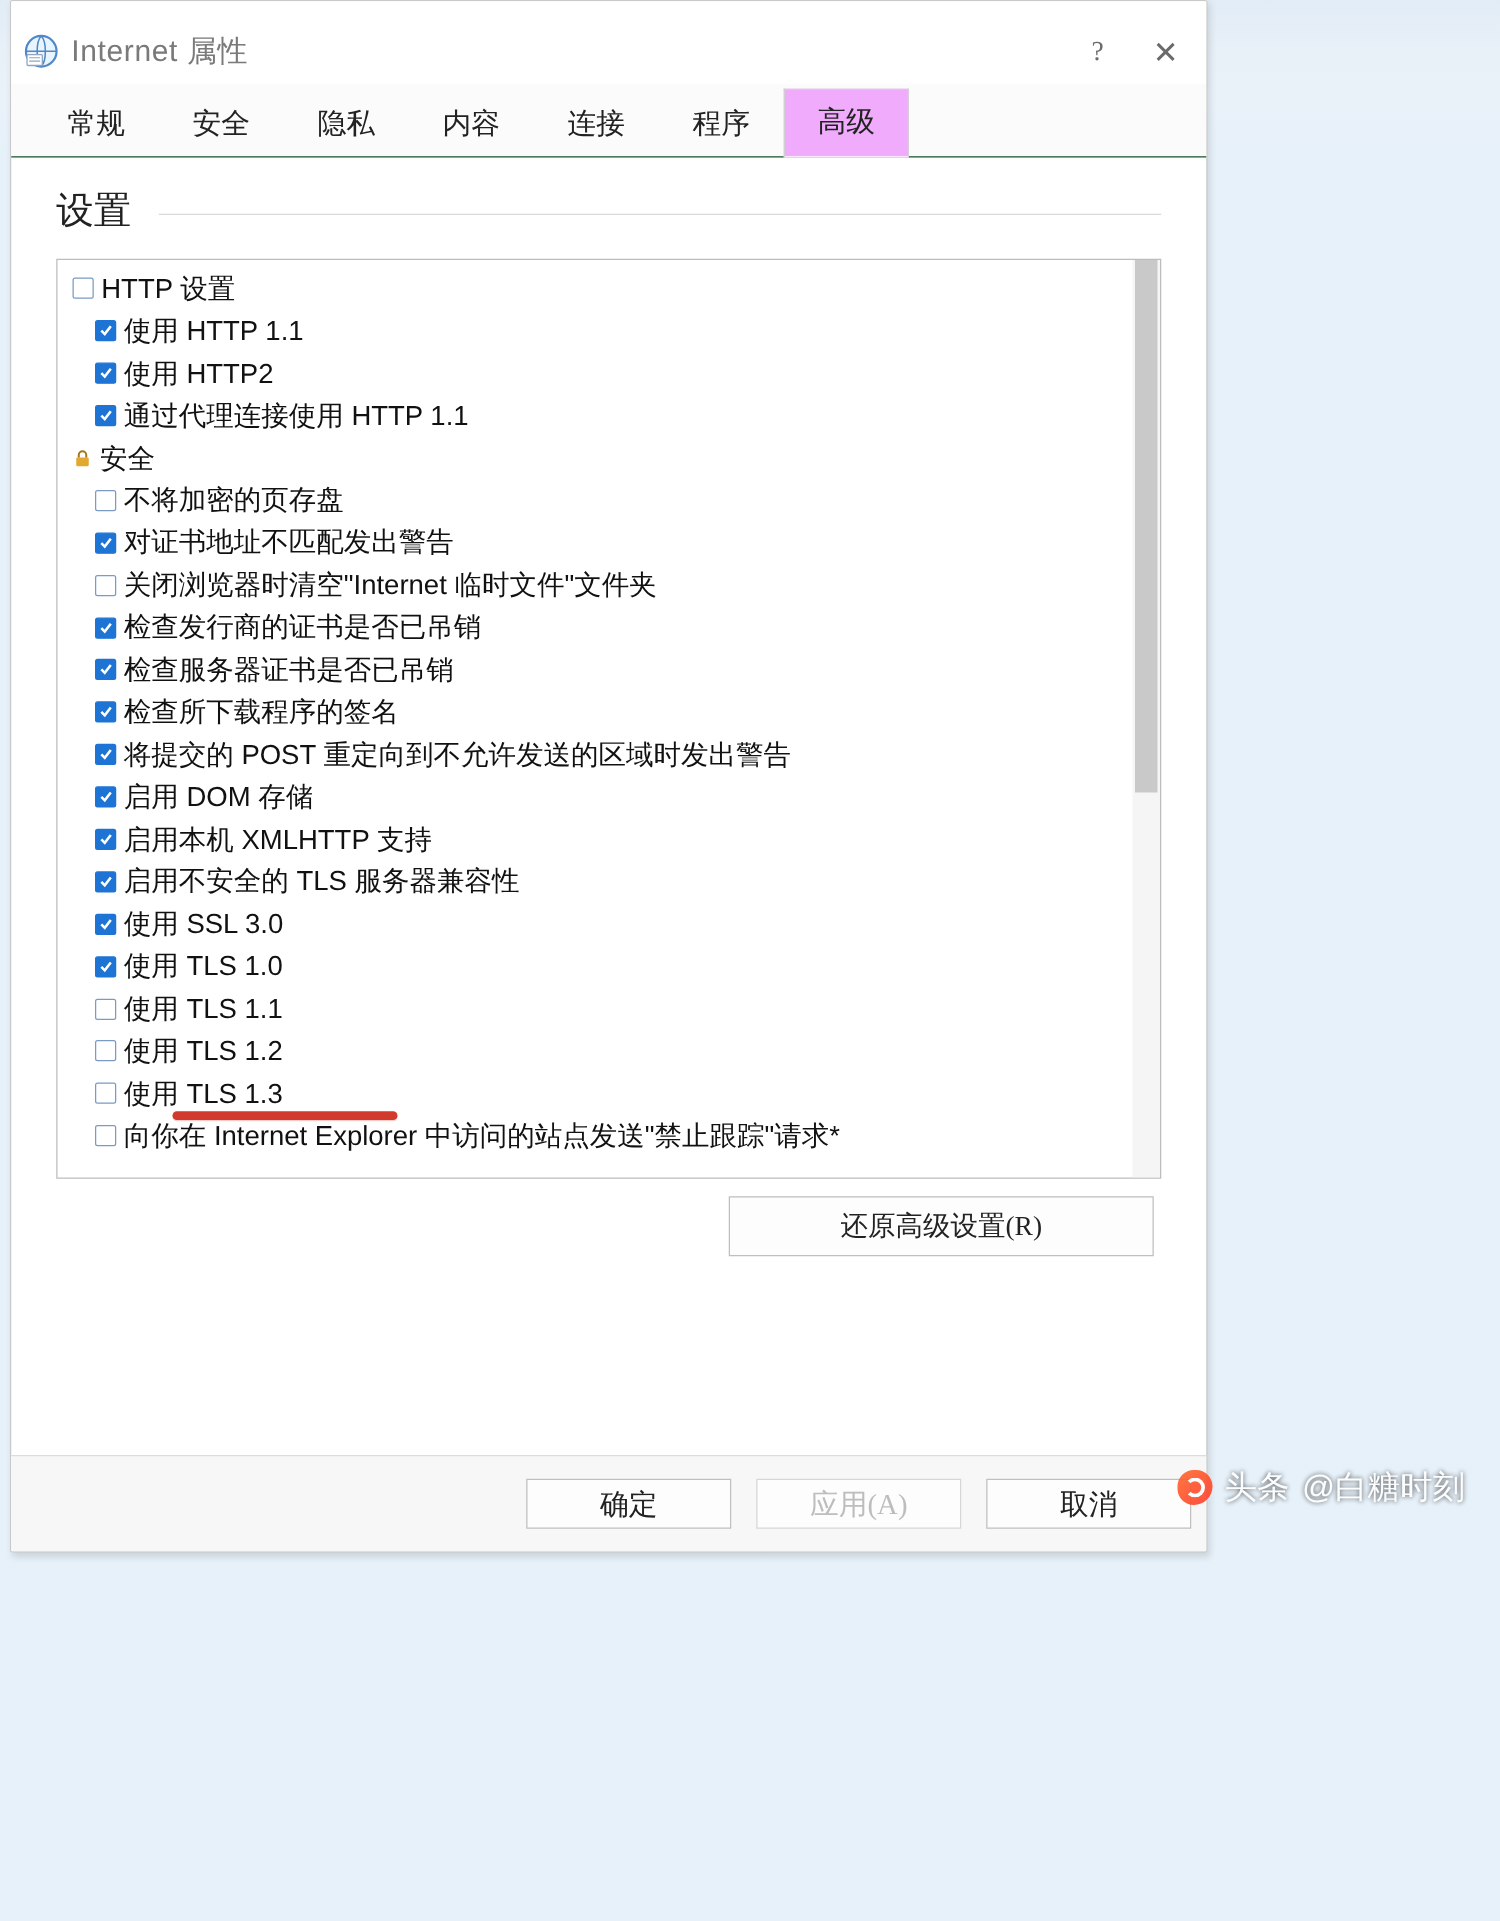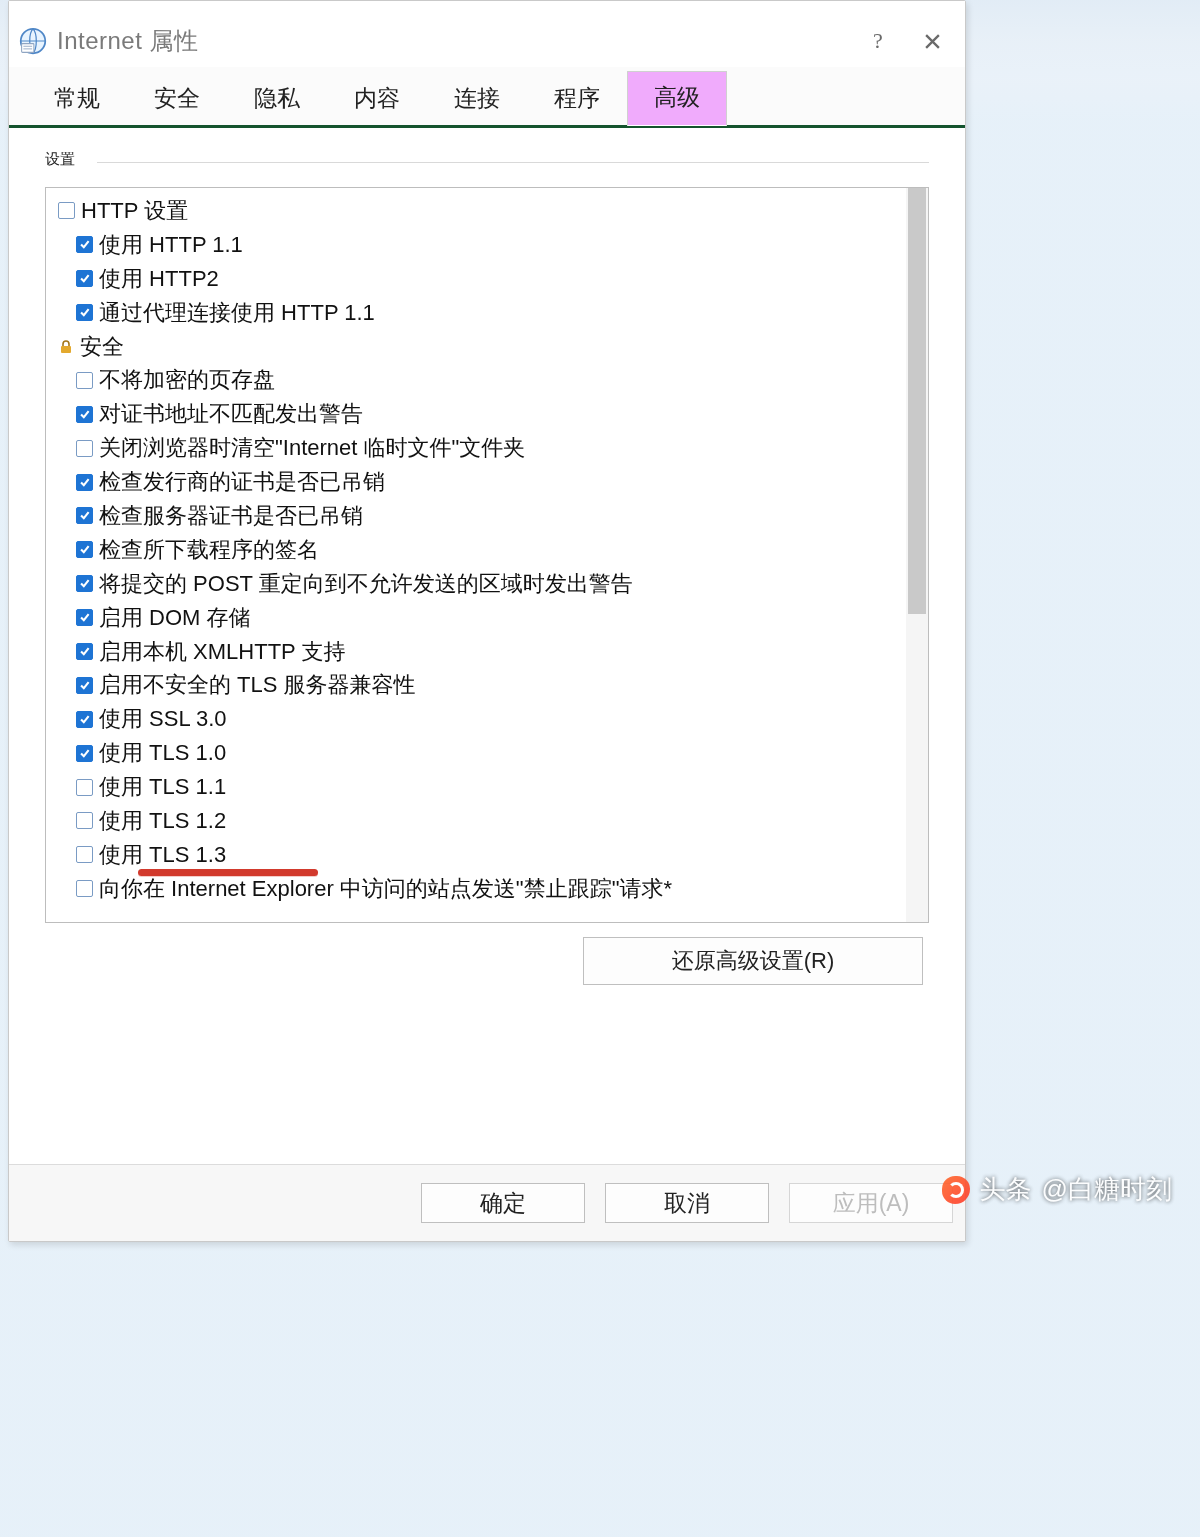--- a/index.html
+++ b/index.html
@@ -54,21 +54,21 @@
   }
   .tb-btn.q{font-family:Georgia,serif;}
   .tb-btn.close svg{width:17px;height:17px;stroke:#6a6a6a;stroke-width:2.2;}
 
   .tabs {
     display: flex;
     align-items: flex-end;
     height: 58px;
     padding-left: 18px;
     background: #fbfbfb;
-    border-bottom: 3px solid #14532d;
+    border-bottom: 1px solid #14532d;
     gap: 0;
   }
   .tab {
     padding: 10px 26px 12px 26px;
     font-size: 23px;
     color: #222;
     cursor: pointer;
     border: 1px solid transparent;
     border-bottom: none;
     position: relative;
@@ -83,21 +83,21 @@
   .content {
     flex: 1;
     padding: 22px 36px 10px 36px;
     display:flex; flex-direction:column;
   }
 
   .group-label-row{
     display:flex; align-items:center; margin-bottom:18px;
   }
   .group-label{
-    font-size:15px; color:#222; padding-right:22px;
+    font-size:30px; color:#222; padding-right:22px;
   }
   .group-rule{
     flex:1; height:1px; background:#d9d9d9; margin-top:6px;
   }
 
   .tree-box{
     border:1px solid #bdbdbd;
     background:#fff;
     height: 734px;
     position:relative;
@@ -152,20 +152,21 @@
     display:flex; justify-content:flex-end; padding-top:14px; padding-right:6px;
   }
   .btn{
     height:48px;
     font-size:22px;
     color:#222;
     background:#fdfdfd;
     border:1px solid #bfbfbf;
     cursor:pointer;
     padding:0 7px;
+    font-family:Liberation Serif, serif;
   }
   .btn.wide{min-width:340px;}
 
   .dialog-filler{flex:1;}
 
   .footer{
     height:76px;
     border-top:1px solid #dcdcdc;
     background:#f7f7f7;
     display:flex; align-items:center; justify-content:flex-end;
@@ -382,22 +383,22 @@
 
     <div class="restore-row">
       <button class="btn wide">还原高级设置(R)</button>
     </div>
 
     <div class="dialog-filler"></div>
   </div>
 
   <div class="footer">
     <button class="btn">确定</button>
+    <button class="btn disabled">应用(A)</button>
     <button class="btn">取消</button>
-    <button class="btn disabled">应用(A)</button>
   </div>
 </div>
 
 <div class="watermark">
   <span class="wm-badge"></span>
   <span>头条</span>
   <span>@白糖时刻</span>
 </div>
 
 </body></html>

